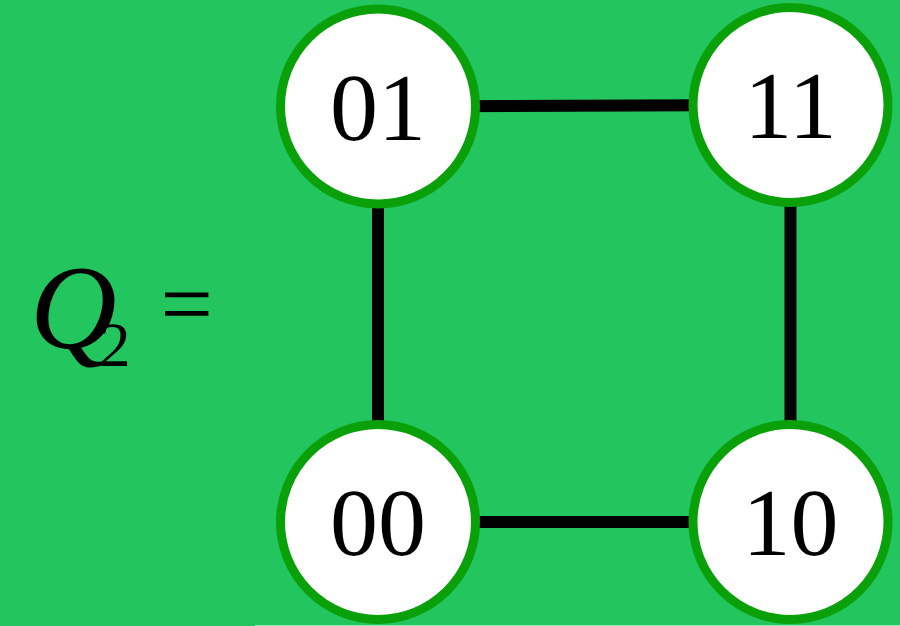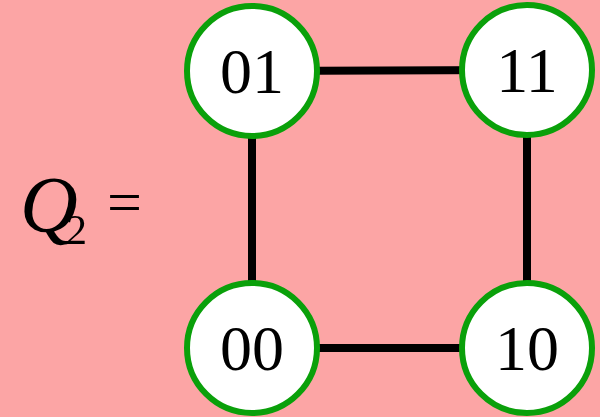--- a/index.html
+++ b/index.html
@@ -4,21 +4,21 @@
 <style>
   html, body {
     margin: 0;
     padding: 0;
     background: #ffffff;
   }
   .stage {
     position: relative;
     width: 600px;
     height: 417px;
-    background: #fca5a5;
+    background: #22c55e;
     overflow: hidden;
     font-family: "Liberation Serif", serif;
   }
   svg { display: block; }
   .edge {
     stroke-width: 8;
     stroke-linecap: butt;
   }
   .node-circle {
     fill: #ffffff;

